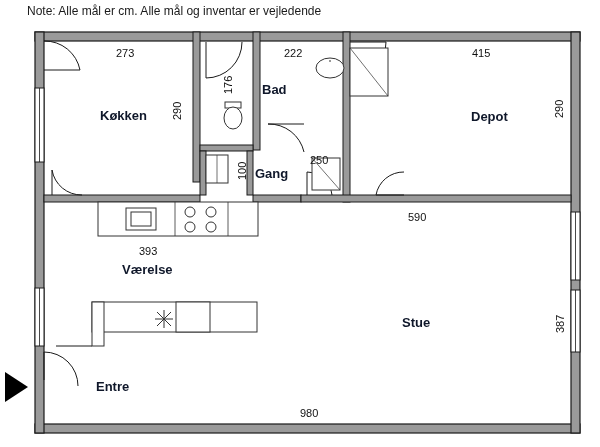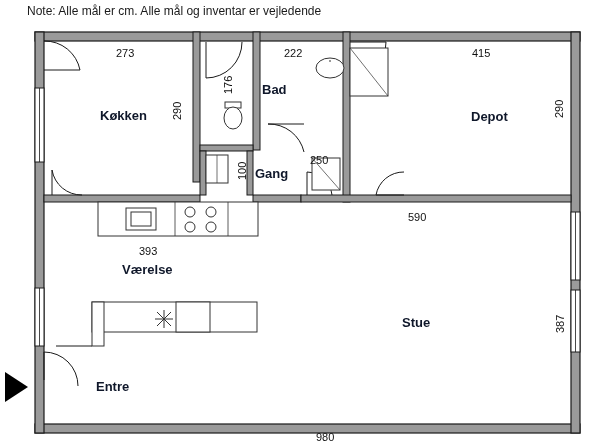--- a/index.html
+++ b/index.html
@@ -187,13 +187,13 @@
 <div class="lbl" style="left:284px; top:47px;">222</div>
 <div class="lbl" style="left:460px; top:47px;margin-left:12px;">415</div>
 <div class="lbl vert" style="left:171px; top:120px;">290</div>
 <div class="lbl vert" style="left:222px; top:94px;">176</div>
 <div class="lbl vert" style="left:553px; top:118px;">290</div>
 <div class="lbl vert" style="left:236px; top:180px;">100</div>
 <div class="lbl" style="left:266px; top:154px;margin-left:44px;">250</div>
 <div class="lbl" style="left:408px; top:211px;">590</div>
 <div class="lbl" style="left:139px; top:245px;">393</div>
 <div class="lbl vert" style="left:554px; top:333px;">387</div>
-<div class="lbl" style="left:316px; top:407px;margin-top:24px;">980</div>
+<div class="lbl" style="left:300px; top:407px;">980</div>
 
 </body></html>

